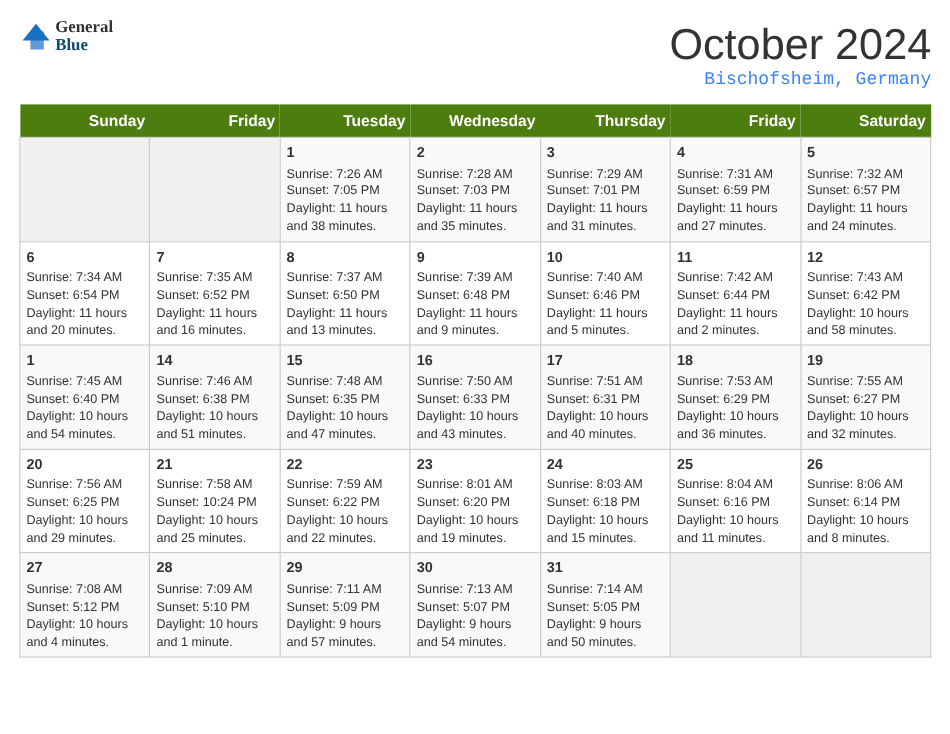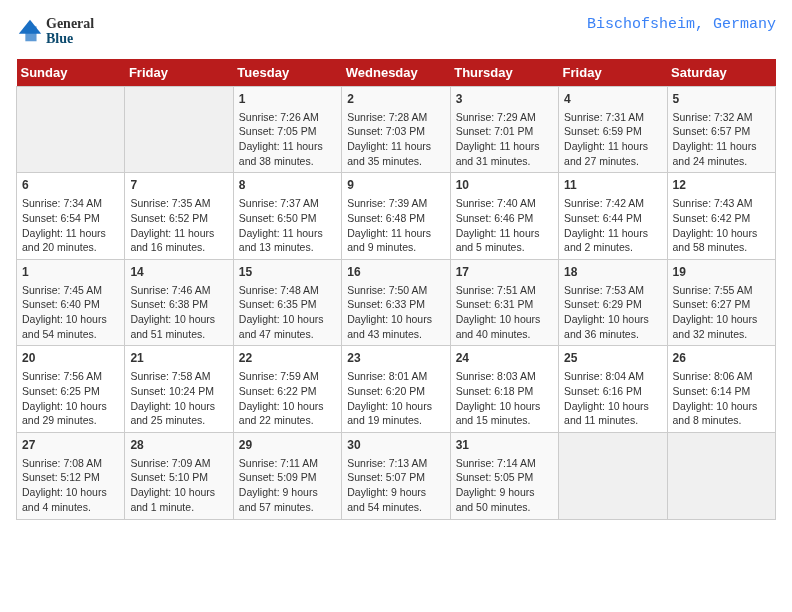--- a/index.html
+++ b/index.html
@@ -45,24 +45,24 @@
       font-size: 15px;
       color: #3b82f6;
       font-family: Liberation Mono, monospace;
     }
     table {
       width: 100%;
       border-collapse: collapse;
       font-size: 11px;
     }
     thead tr th {
-      background: #b91c1c;
+      background: #4d7c0f;
       color: #fff;
       padding: 6px 4px;
-      text-align: left;
+      text-align: right;
       font-size: 13px;
       font-weight: bold;
     }
     tbody tr td {
       border: 1px solid #ccc;
       vertical-align: top;
       padding: 4px 5px;
       height: 80px;
       width: calc(100% / 7);
       color: #333;
@@ -96,20 +96,21 @@
     <svg class="logo-icon" viewBox="0 0 30 30">
       <polygon points="15,3 27,18 3,18" fill="#1a6fc4"></polygon>
       <polygon points="10,10 22,10 22,26 10,26" fill="#1a6fc4" opacity="0.7"></polygon>
     </svg>
     <div class="logo-text">
       <span class="logo-general">General</span><br>
       <span class="logo-blue">Blue</span>
     </div>
   </div>
   <div class="title-block">
+    <div class="month-title">October 2024</div>
     <div class="location">Bischofsheim, Germany</div>
   </div>
 </div>
 
 <table>
   <thead>
     <tr>
     <th>Sunday</th>
         <th>Friday</th>
         <th>Tuesday</th>

